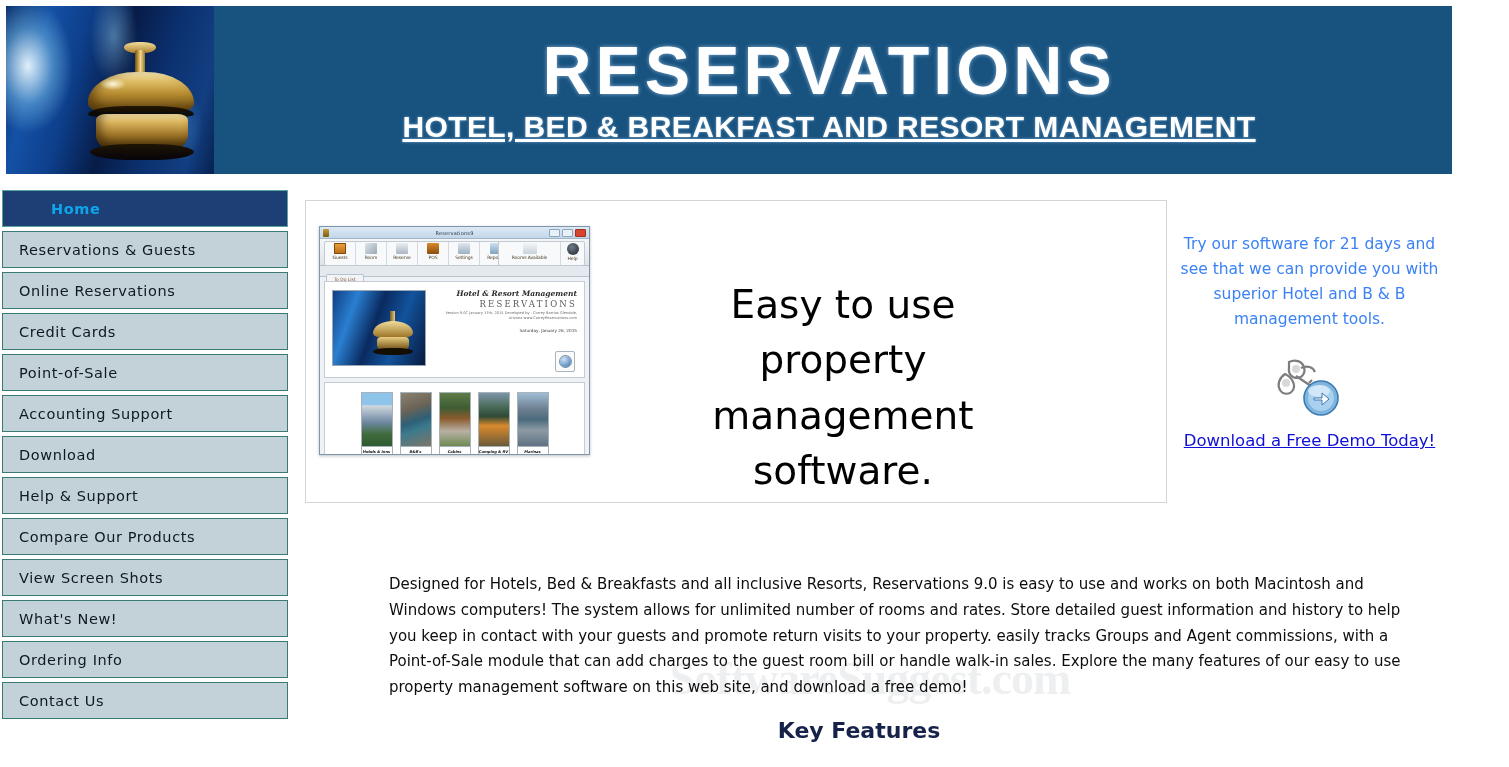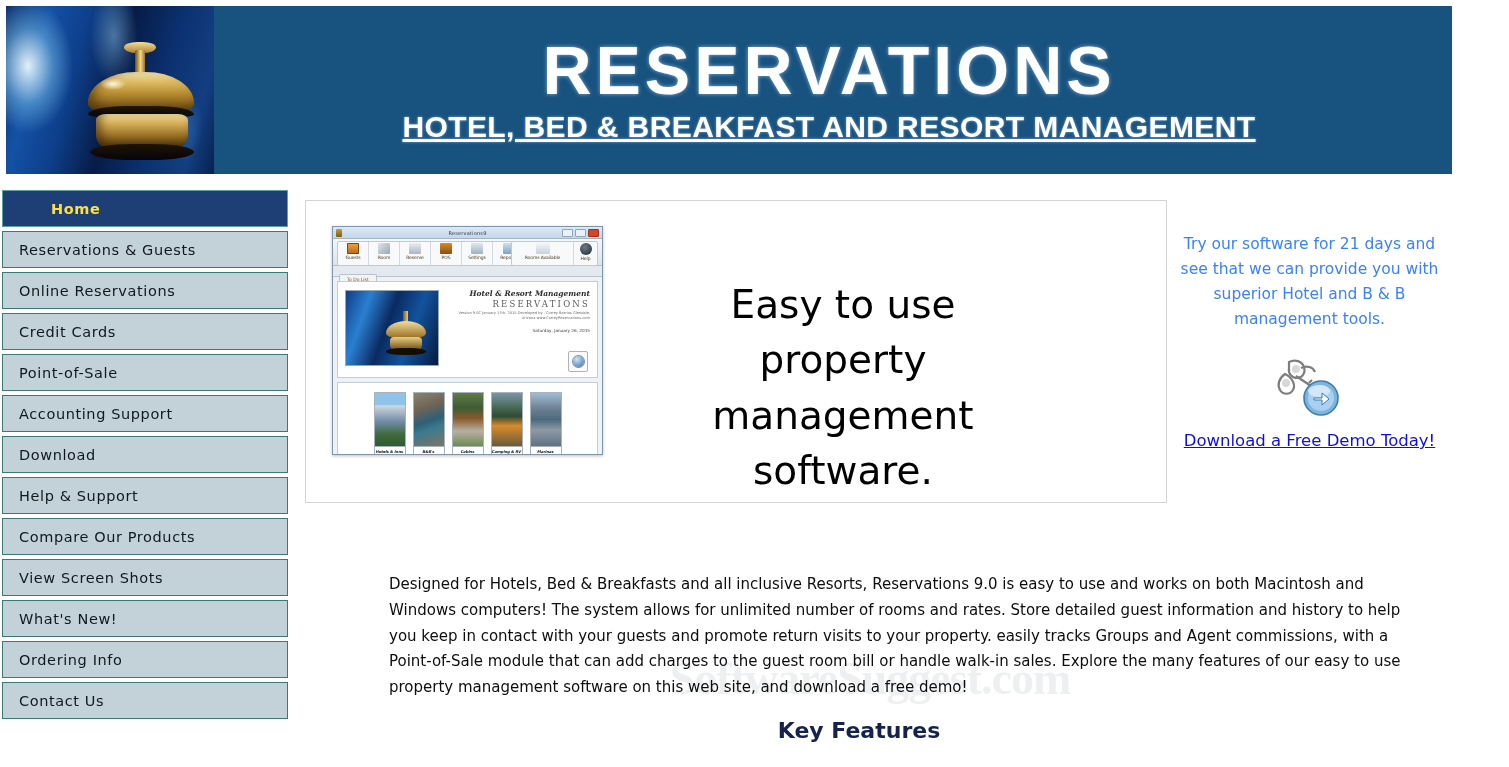--- a/index.html
+++ b/index.html
@@ -111,38 +111,38 @@
     display: flex; align-items: center;
     padding-left: 16px;
     font-family: "DejaVu Sans", sans-serif;
     font-size: 14.5px;
     color: #101820;
     letter-spacing: 0.6px;
     cursor: pointer;
   }
   .nav-item.active {
     background: #1e3f76;
-    color: #fde047;
+    color: #0ea5e9;
     font-weight: bold;
     border: 1px solid #57a59b;
     padding-left: 48px;
   }
 
   
   .hero-box {
     position: absolute;
     left: 305px; top: 200px;
     width: 862px; height: 303px;
     border: 1px solid #d4d4d4;
     background: #ffffff;
   }
 
   
   .appwin {
-    position: absolute; left: 26px; top: 25px;
+    position: absolute; left: 13px; top: 25px;
     width: 271px; height: 229px;
     background: #eef2f6;
     border: 1px solid #7f97ad;
     box-shadow: 0 1px 3px rgba(0,0,0,0.25);
     font-family: "DejaVu Sans", sans-serif;
     overflow: hidden;
   }
   .aw-title {
     height: 12px; background: linear-gradient(180deg,#dce9f5,#c3d7ea);
     border-bottom: 1px solid #9fb6c9;

